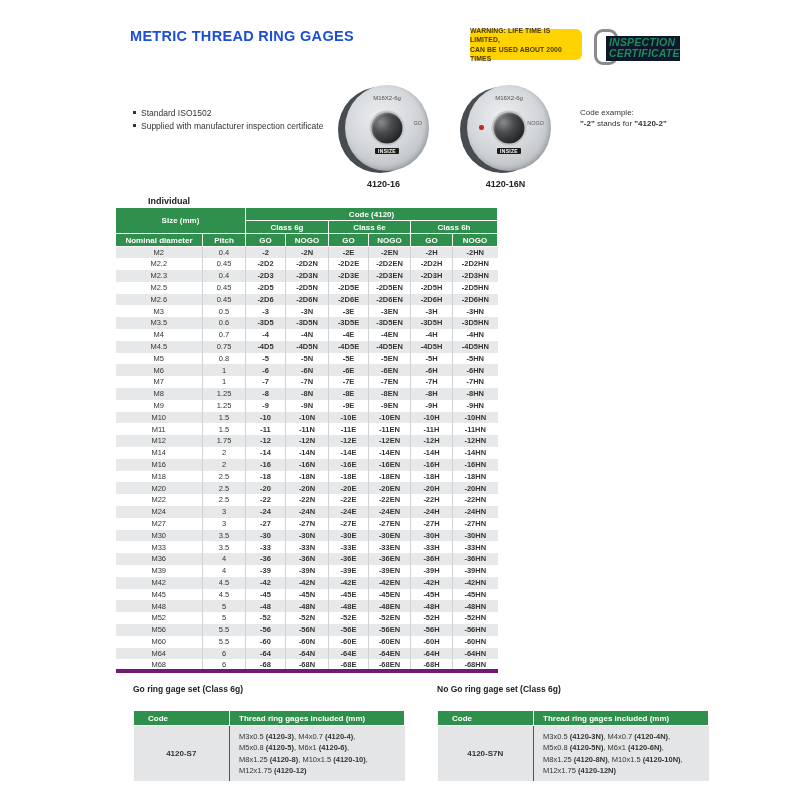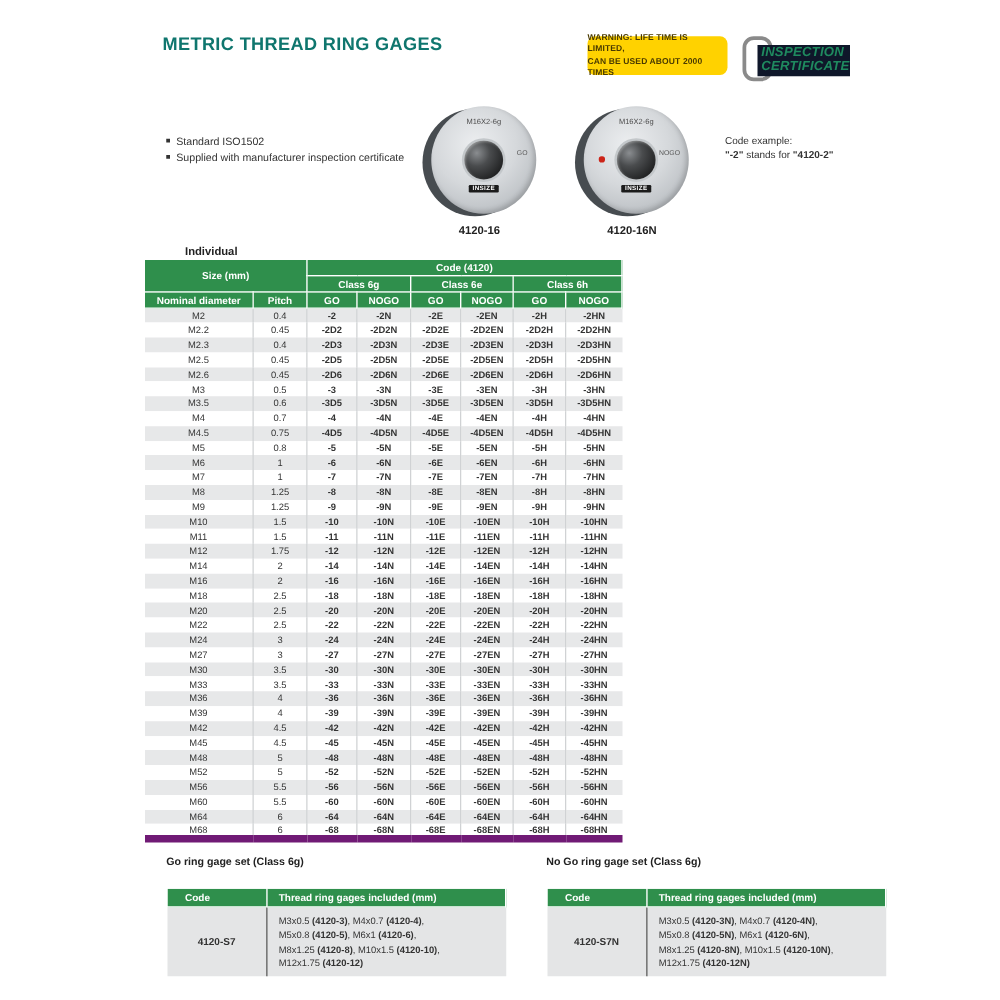--- a/index.html
+++ b/index.html
@@ -1,20 +1,20 @@
 <!DOCTYPE html>
 <html><head>
 <meta charset="utf-8">
 <style>
   * { margin:0; padding:0; box-sizing:border-box; }
   body { background:#fff; font-family:"Liberation Sans","DejaVu Sans",sans-serif; color:#333; }
   .page { position:relative; width:800px; height:800px; background:#fff; overflow:hidden; }
 
   
-  .title { position:absolute; left:130px; top:28px; font-size:14.5px; font-weight:700; color:#0f766e; letter-spacing:.3px; }
+  .title { position:absolute; left:130px; top:28px; font-size:14.5px; font-weight:700; color:#1d4ed8; letter-spacing:.3px; }
   .warn-badge { position:absolute; left:470px; top:29px; width:112px; height:31px; background:#ffd200; border-radius:6px;
     display:flex; flex-direction:column; align-items:center; justify-content:center; }
   .warn-badge div { font-size:6.8px; font-weight:700; color:#4a3a00; line-height:1.35; letter-spacing:.1px; }
   .cert { position:absolute; left:594px; top:27px; width:100px; height:42px; }
   .cert-frame { position:absolute; left:0; top:2px; width:24px; height:36px; border:3px solid #8a8a8a; border-radius:9px; }
   .cert-text { position:absolute; left:12px; top:9px; background:#0f172a; padding:1px 0 1px 3px;
     font-style:italic; font-weight:700; color:#1f8a5f; font-size:10.5px; line-height:1.08; letter-spacing:.2px; }
 
   
   .features { position:absolute; left:133px; top:108px; font-size:8.5px; color:#333; }
@@ -48,31 +48,31 @@
   .main-table { position:absolute; left:115px; top:207px; width:382px; border-collapse:collapse; table-layout:fixed; }
   .main-table th { background:#2f8f4c; color:#fff; font-size:8px; font-weight:700; height:13px;
     border:1px solid #fff; text-align:center; padding:0; }
   .main-table thead { border-bottom:1px solid #3f3f3f; }
   .main-table td { font-size:7.5px; text-align:center; height:11.8px; padding:0; line-height:1; color:#333;
     border-left:1px solid #d0d2d4; }
   .main-table td:first-child { border-left:none; }
   .main-table td.code { font-weight:700; }
   .main-table tr.even td { background:#e7e8e9; }
   .main-table tr.odd td { background:#ffffff; }
-  .main-table tbody tr:last-child td { border-bottom:6px solid #701a75; }
+  .main-table tbody tr:last-child td { border-bottom:4px solid #701a75; }
 
   
   .set-block { position:absolute; width:272px; }
   .set-left { left:133px; top:684px; }
   .set-right { left:437px; top:684px; }
   .set-title { font-size:8.5px; font-weight:700; color:#222; margin-bottom:16px; }
   .set-table { width:272px; border-collapse:collapse; table-layout:fixed; }
   .set-table th { background:#2f8f4c; color:#fff; font-size:8px; font-weight:700; height:15px;
     border:1px solid #fff; text-align:left; padding:0 0 0 9px; }
-  .set-table th.set-code-h { width:80px; padding-left:14px; }
+  .set-table th.set-code-h { width:96px; padding-left:14px; }
   .set-table td { background:#e4e5e6; font-size:7.5px; color:#333; vertical-align:middle; }
   .set-table td.set-code { width:72px; text-align:center; font-weight:700; font-size:8px; border-right:1.5px solid #555; }
   .set-table td.set-inc { padding:5px 6px 5px 9px; line-height:1.5; }
 </style>
 </head>
 <body>
 
 <div class="page">
 
   <div class="title">METRIC THREAD RING GAGES</div>

